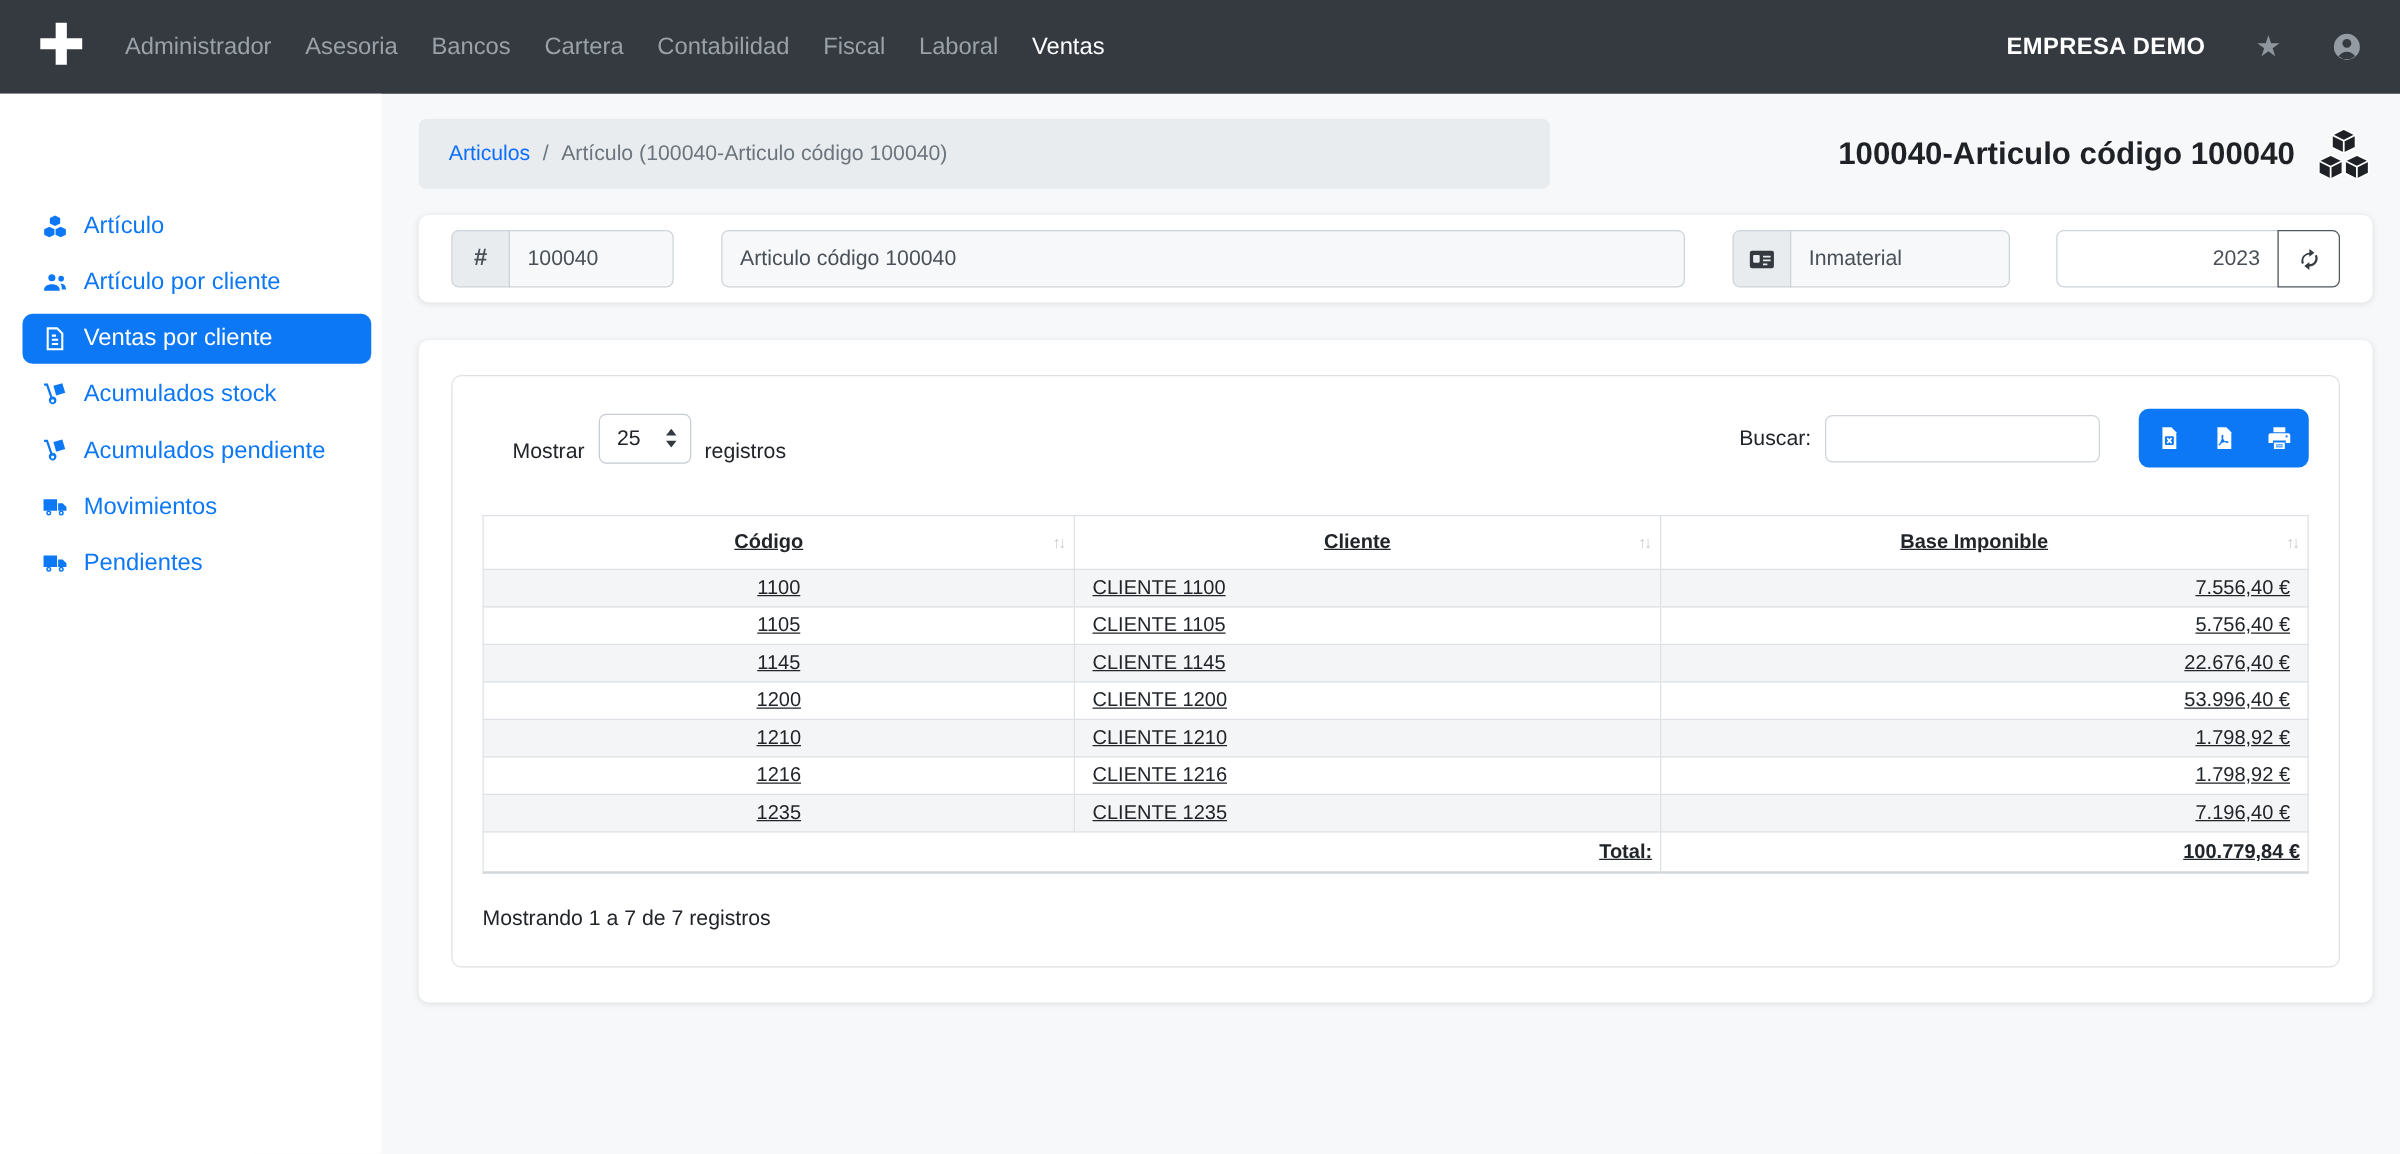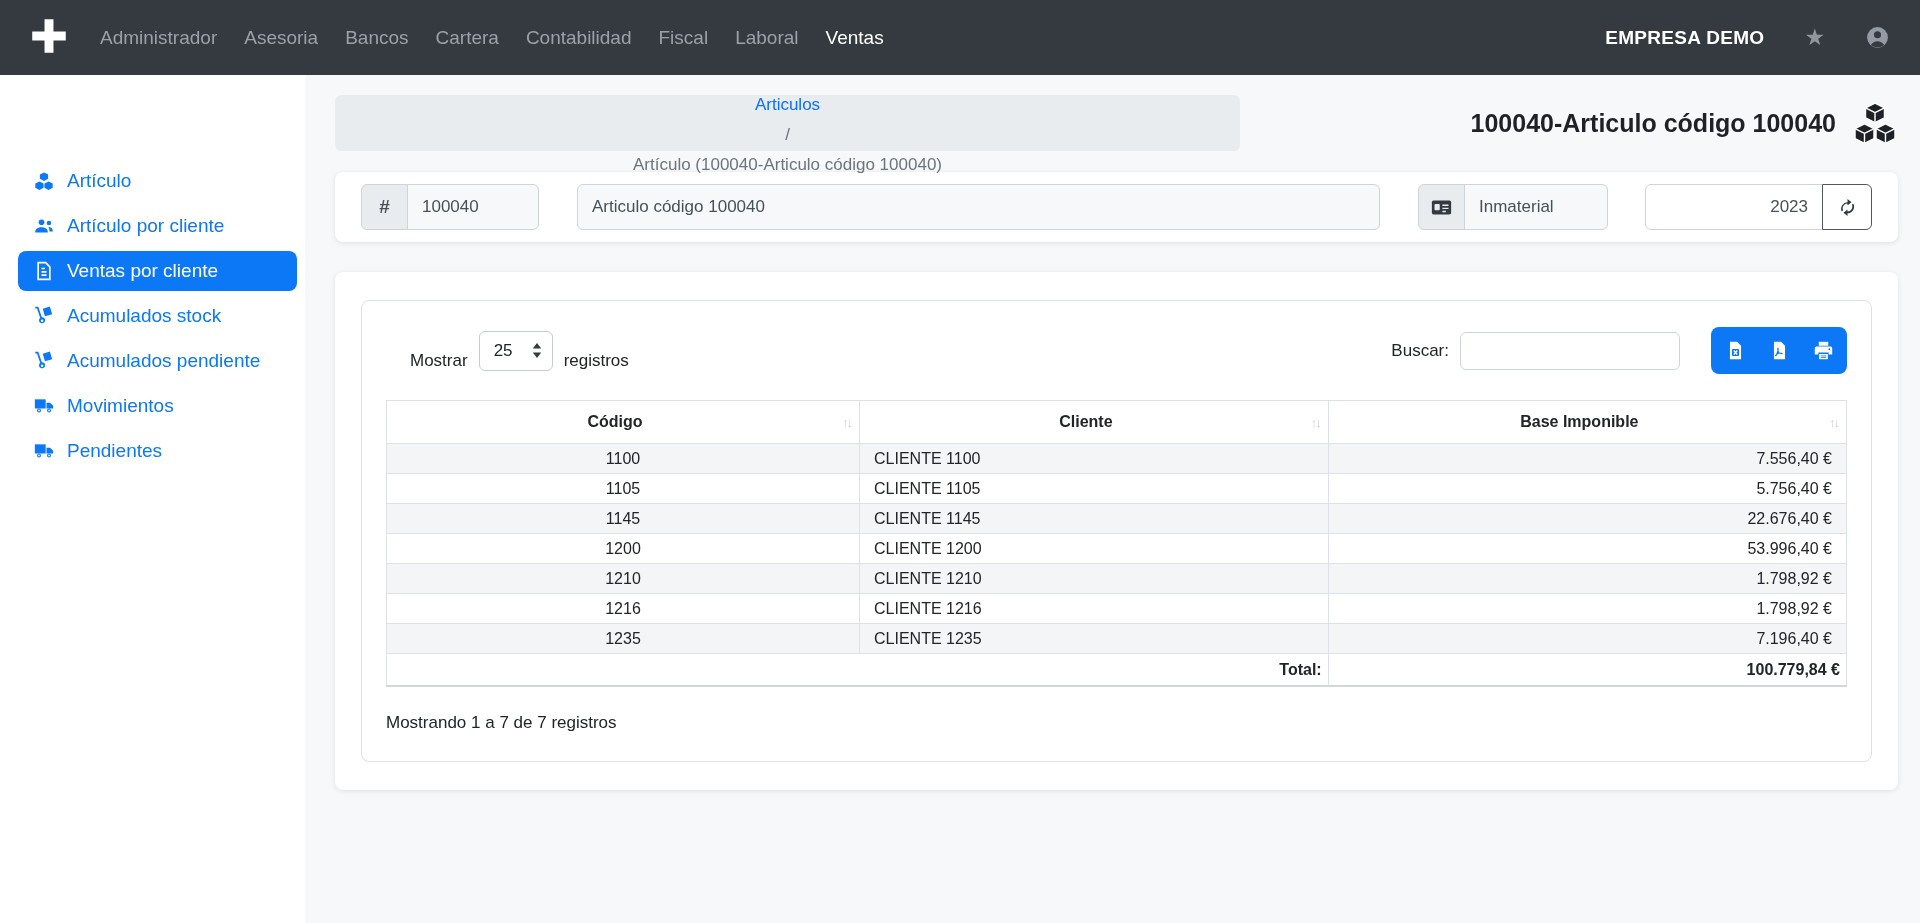--- a/index.html
+++ b/index.html
@@ -38,21 +38,21 @@
   .side-item .side-icon { display:flex; flex-shrink:0; }
   .side-item .side-icon svg { width:20px; height:20px; }
   .side-item.active { background:#0d78f5; color:#ffffff; }
 
   main { flex:1; min-width:0; padding:20px 22px 0 30px; }
 
   
   .header-row { display:flex; align-items:center; }
   .breadcrumb {
     width:905px; height:56px; background:#e9ecef; border-radius:6px;
-    display:flex; align-items:center; padding:0 24px; gap:10px; font-size:17px;flex-direction:column;
+    display:flex; align-items:center; padding:0 24px; gap:10px; font-size:17px;
   }
   .breadcrumb a { color:#0d6efd; }
   .breadcrumb .sep, .breadcrumb .current { color:#6c757d; }
   .title-wrap { margin-left:auto; display:flex; align-items:center; gap:16px; }
   .page-title { margin:0; font-size:25px; font-weight:700; color:#1e2125; white-space:nowrap; }
   .cubes-large { color:#1e2125; display:flex; }
   .cubes-large svg { width:46px; height:46px; }
 
   
   .card { background:#ffffff; border-radius:8px; box-shadow:0 1px 5px rgba(50,58,67,.13); }
@@ -65,21 +65,21 @@
     border-radius:6px 0 0 6px; color:#495057; font-size:19px; font-weight:600;
   }
   .prepend svg { width:21px; height:21px; color:#343a40; }
   .form-control {
     font-family:inherit; height:46px; border:1px solid #ced4da; border-radius:6px;
     font-size:17px; color:#495057; padding:0 14px; background:#f6f8f9; outline:none;
   }
   .input-group .form-control { height:auto; border-radius:0 6px 6px 0; margin-left:-1px; }
   .code-input { width:132px; }
   .name-input { flex:1; }
-  .type-input { width:144px; }
+  .type-input { width:176px; }
   .year-input { width:178px; text-align:right; background:#ffffff; border-radius:6px 0 0 6px !important; }
   .refresh-btn {
     width:50px; margin-left:-1px; border:1px solid #51575d; background:#ffffff;
     border-radius:0 6px 6px 0; display:flex; align-items:center; justify-content:center;
     color:#343a40; cursor:pointer; padding:0;
   }
   .refresh-btn svg { width:21px; height:21px; }
 
   
   .table-card { margin-top:30px; padding:28px 26px; }
@@ -100,21 +100,21 @@
   .export-group {
     display:flex; align-items:center; margin-left:20px; height:47px;
     background:#0d78f5; border-radius:8px; padding:0 2px;
   }
   .export-btn {
     width:44px; height:47px; background:transparent; border:none; cursor:pointer;
     display:flex; align-items:center; justify-content:center; color:#fff; padding:0;
   }
   .export-btn svg { width:19px; height:19px; }
 
-  table { width:100%; border-collapse:collapse; margin-top:26px; font-size:16px; }
+  table { width:100%; border-collapse:collapse; margin-top:38px; font-size:16px;text-decoration:underline; }
   th, td { border:1px solid #dee2e6; }
   thead th {
     font-weight:700; text-align:center; padding:12px 28px 12px 12px;
     position:relative; color:#212529; cursor:pointer;
   }
   .sort { position:absolute; right:8px; top:50%; transform:translateY(-50%);
           color:#c8ccd0; font-size:13px; letter-spacing:-2px; font-weight:400; }
   tbody td { padding:4px 14px; line-height:21px; color:#212529; }
   tbody td:first-child { text-align:center; }
   tbody td:nth-child(3) { text-align:right; }

